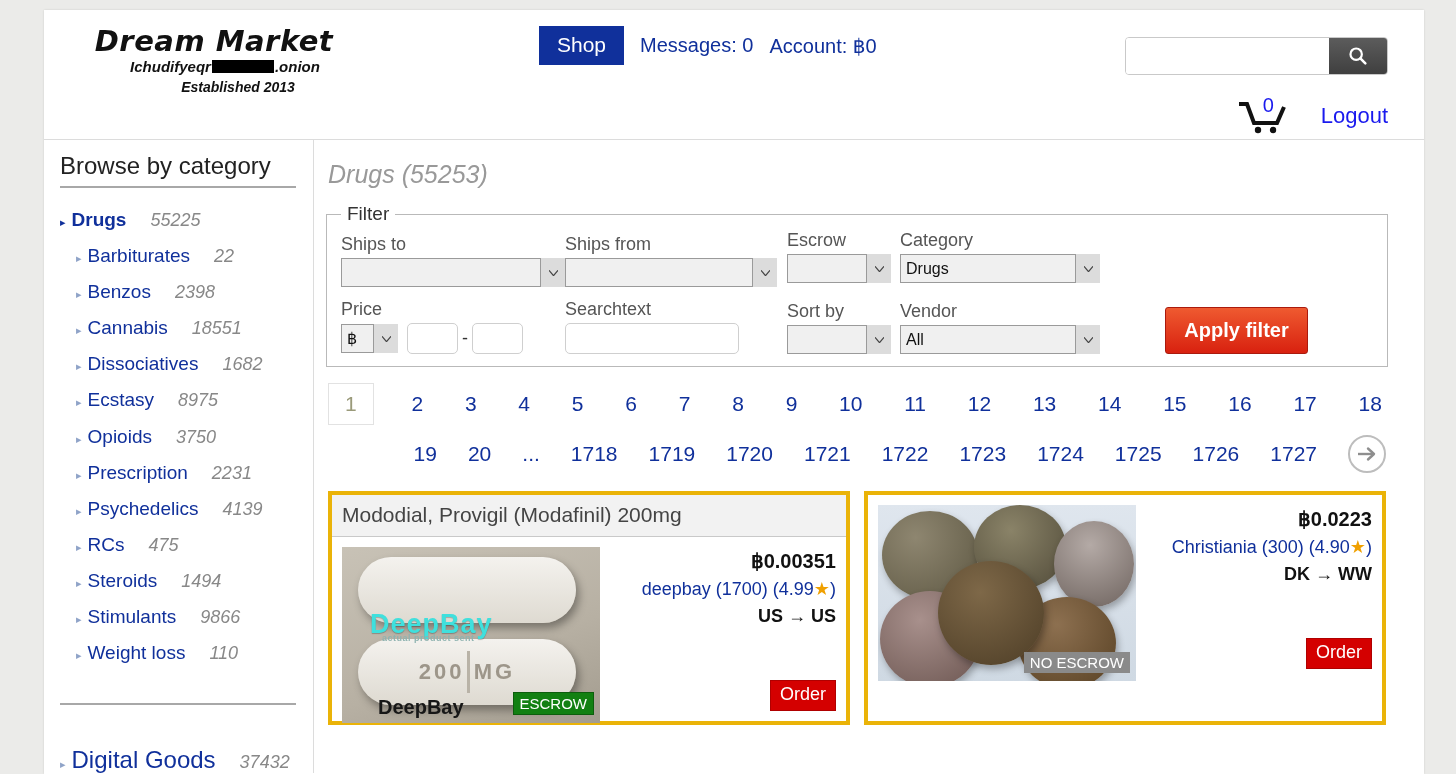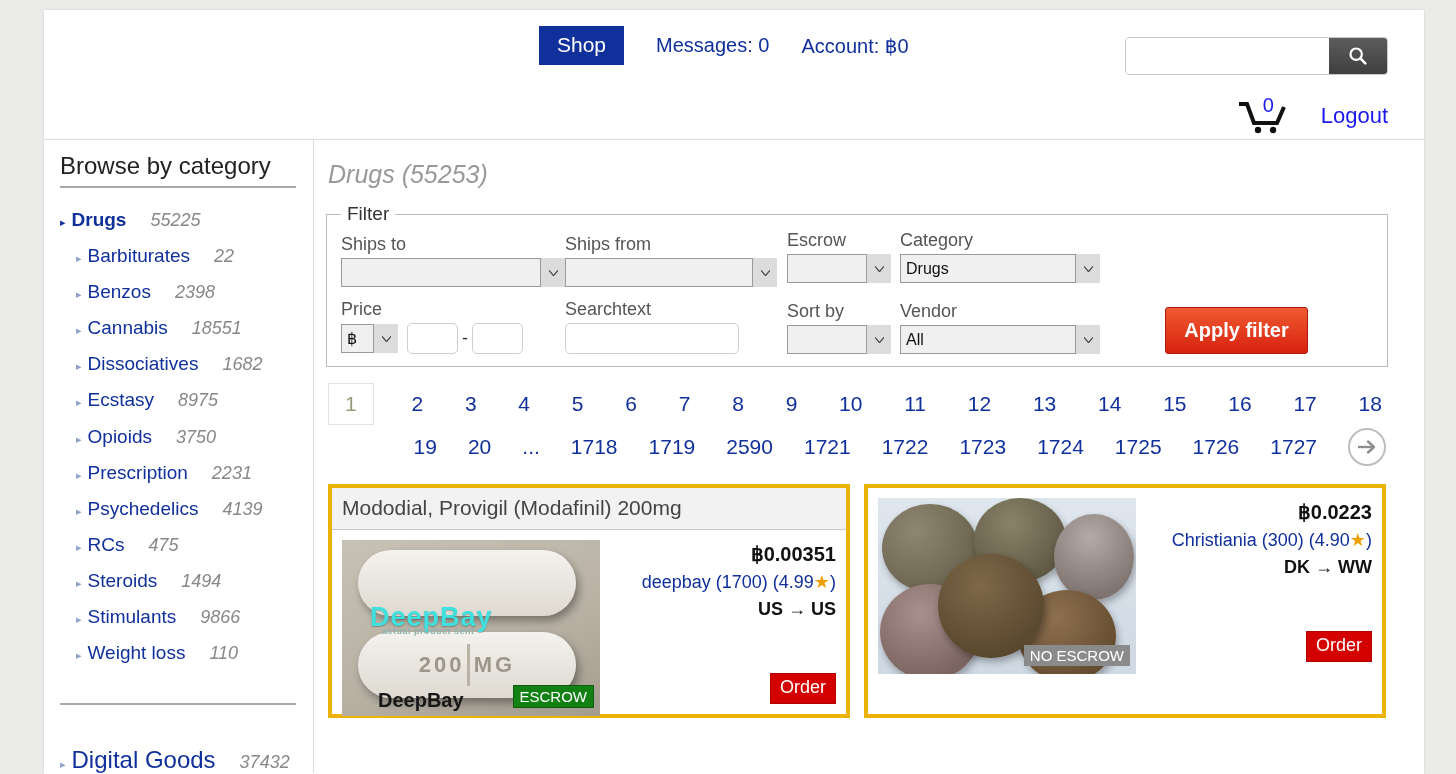--- a/index.html
+++ b/index.html
@@ -37,21 +37,21 @@
     margin-top:4px; padding-left:48px; white-space:nowrap;
   }
 
   .nav { position:absolute; left:495px; top:16px; display:flex; align-items:center; gap:0; }
   .nav-shop {
     background:#10309b; color:#fff; font-size:21px;
     padding:8px 18px 10px; line-height:1; cursor:pointer;
   }
   .nav-link {
     color:#10309b; font-size:20px; text-decoration:none;
-    margin-left:32px; white-space:nowrap; cursor:pointer;
+    margin-left:16px; white-space:nowrap; cursor:pointer;
   }
 
   .searchwrap {
     position:absolute; right:36px; top:27px;
     display:flex; height:38px;
     border:1px solid #c9c9c9; border-radius:4px; overflow:hidden;
     background:#fff;
   }
   .searchwrap input {
     border:0; outline:0; width:203px; height:100%;
@@ -147,21 +147,21 @@
     border:1px solid #aa1a0d; color:#fff;
     font-size:20px; font-weight:700; padding:11px 18px;
     border-radius:3px; cursor:pointer;
     font-family:"Liberation Sans", sans-serif;
   }
 
   
   .pager { margin:16px 6px 0 2px; }
   .pgrow { display:flex; align-items:center; }
   .pgrow.r1 { justify-content:space-between; }
-  .pgrow.r2 { justify-content:flex-end; gap:23px; margin-top:3px; }
+  .pgrow.r2 { justify-content:flex-end; gap:23px; margin-top:10px; }
   .pg {
     color:#10309b; font-size:21px; text-decoration:none; cursor:pointer;
     padding:2px 4px;
   }
   .pg.cur {
     color:#9a9a7a; border:1px solid #e2e2e2; background:#fff;
     padding:8px 16px; cursor:default;
   }
   .pg.dots { color:#10309b; }
   .nextbtn {
@@ -245,20 +245,25 @@
   .b5 { left:2px;   top:86px;  width:100px;height:96px; background:radial-gradient(circle at 40% 30%,#a8908c,#6b5550); }
   .b6 { left:140px; top:92px;  width:98px; height:92px; background:radial-gradient(circle at 40% 30%,#8d7050,#574023); }
 </style>
 </head>
 <body>
 
 <div class="page">
 
   <div class="header">
 
+    <div class="logo">
+      <div class="logo-title">Dream Market</div>
+      <div class="logo-onion"><span>Ichudifyeqr</span><span class="redact"></span><span>.onion</span></div>
+      <div class="logo-est">Established 2013</div>
+    </div>
 
     <div class="nav">
       <div class="nav-shop">Shop</div>
       <a class="nav-link">Messages: 0</a>
       <a class="nav-link">Account: ฿0</a>
     </div>
 
     <div class="searchwrap">
       <input type="text" placeholder="" style="">
       <div class="search-btn">
@@ -491,21 +496,21 @@
           <a class="pg">16</a>
           <a class="pg">17</a>
           <a class="pg">18</a>
         </div>
         <div class="pgrow r2">
           <a class="pg">19</a>
           <a class="pg">20</a>
           <span class="pg dots">...</span>
           <a class="pg">1718</a>
           <a class="pg">1719</a>
-          <a class="pg">2590</a>
+          <a class="pg">1720</a>
           <a class="pg">1721</a>
           <a class="pg">1722</a>
           <a class="pg">1723</a>
           <a class="pg">1724</a>
           <a class="pg">1725</a>
           <a class="pg">1726</a>
           <a class="pg">1727</a>
           <div class="nextbtn">
             <svg width="22" height="18" viewBox="0 0 22 18">
               <line x1="2" y1="9" x2="17" y2="9" stroke="#8e8e8e" stroke-width="2.4"></line>

